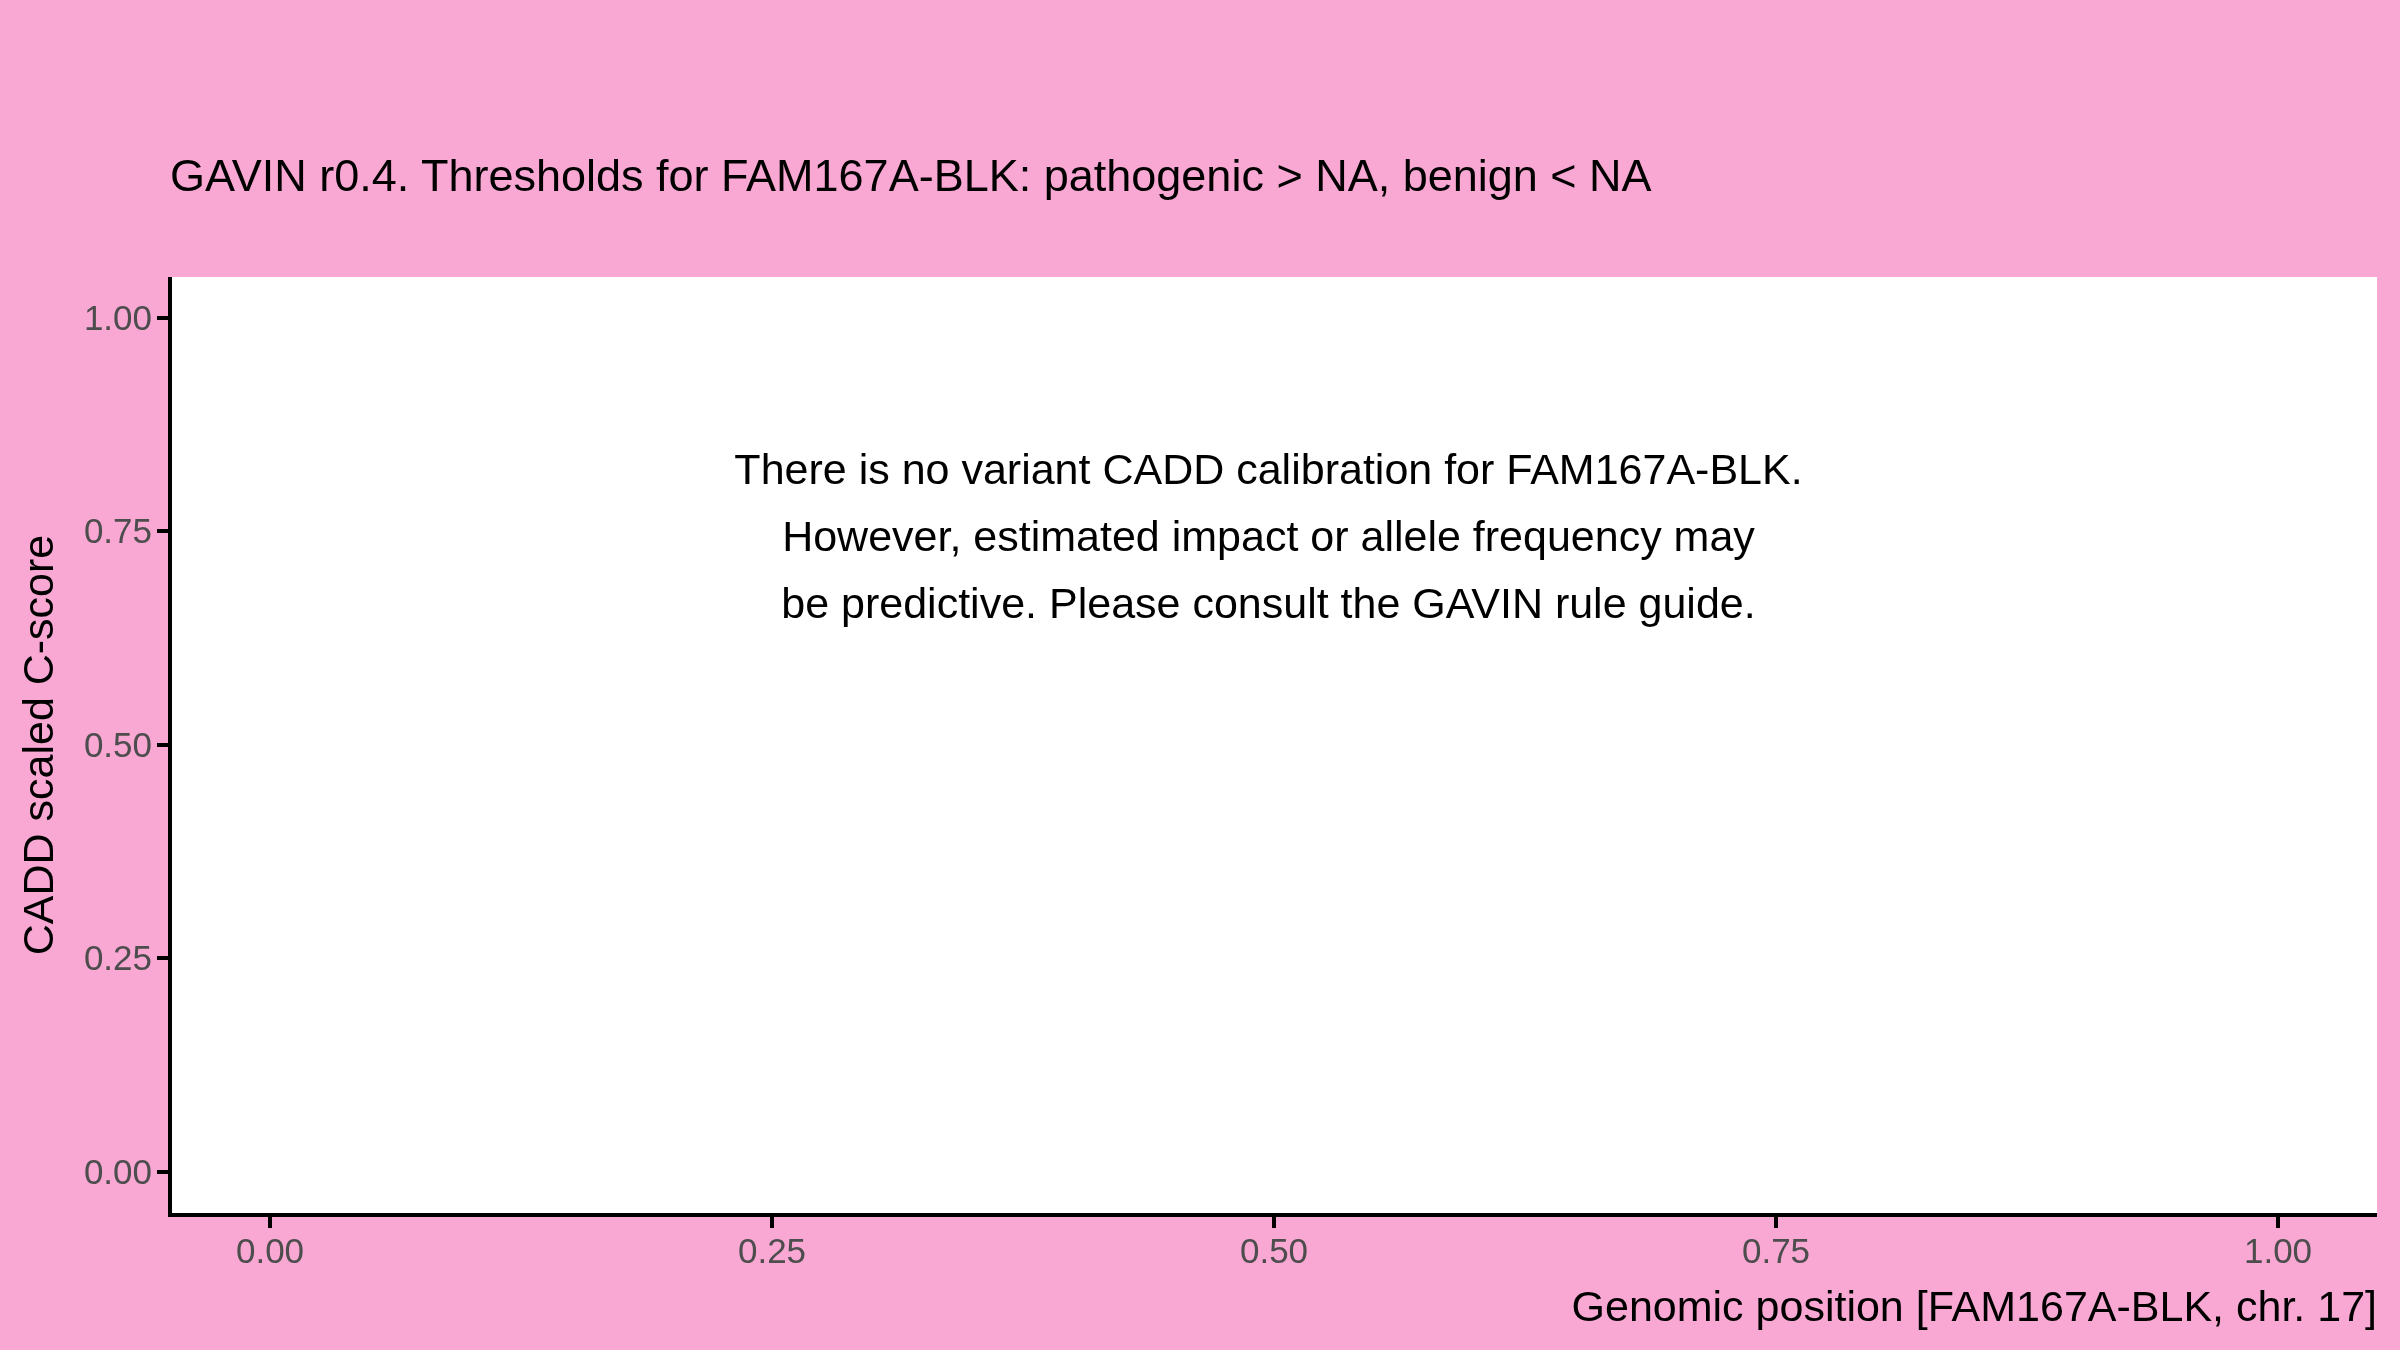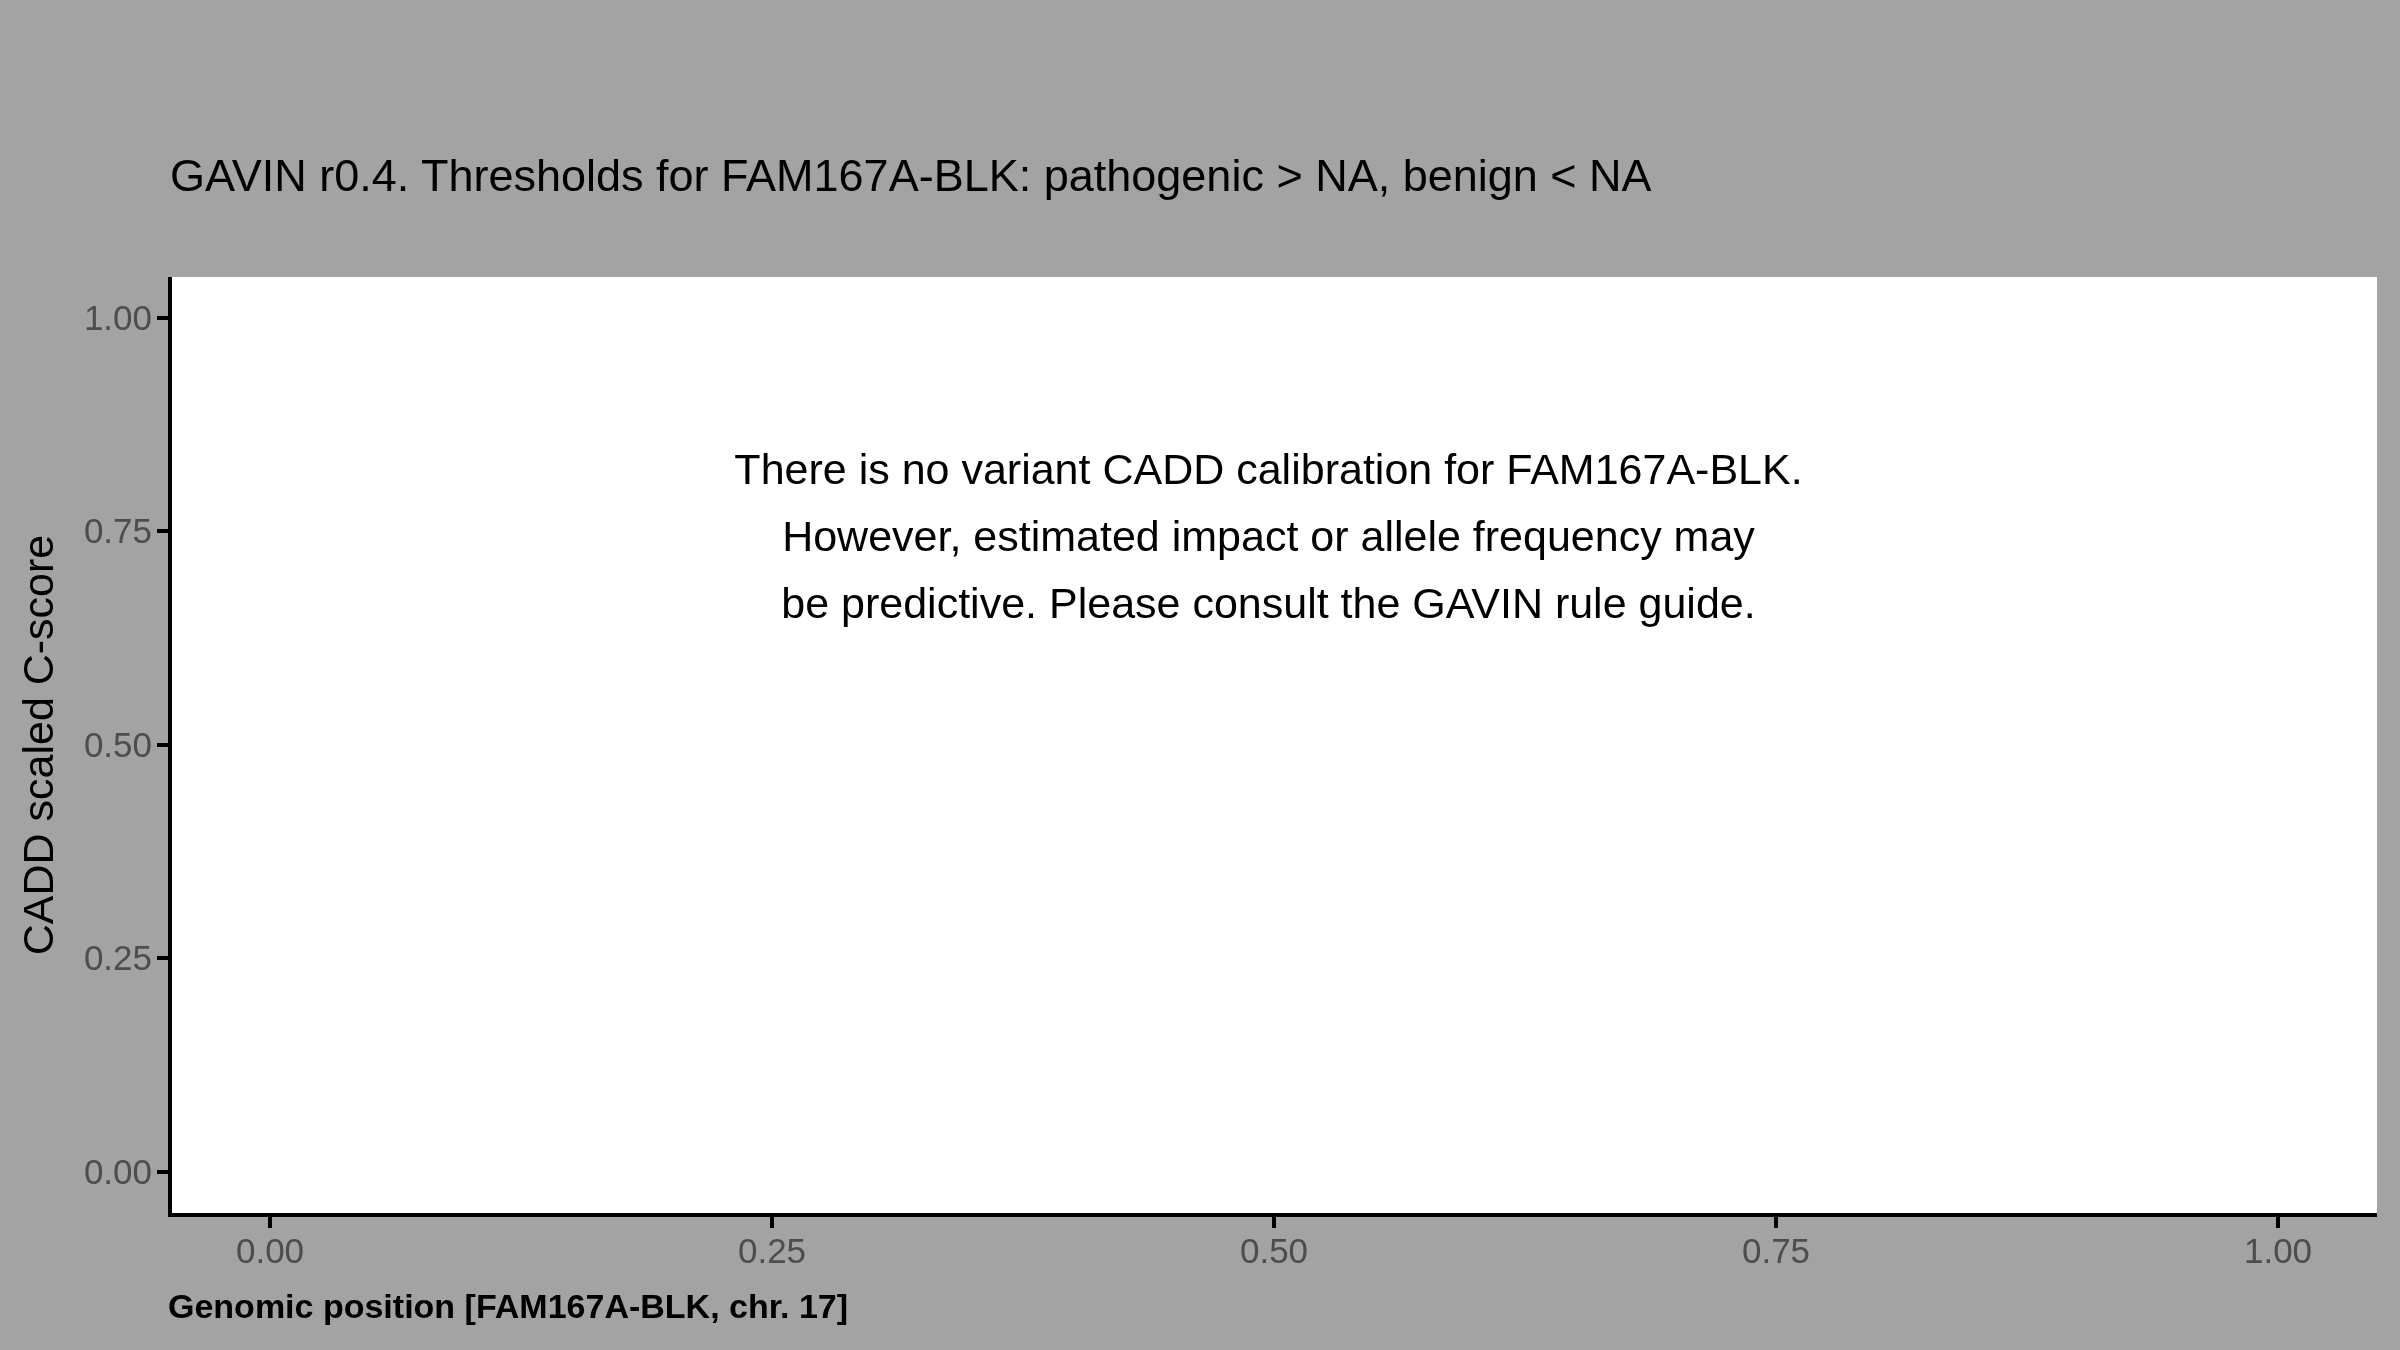--- a/index.html
+++ b/index.html
@@ -4,21 +4,21 @@
 <style>
   html, body {
     margin: 0;
     padding: 0;
     background: #ffffff;
   }
   .figure {
     position: relative;
     width: 2400px;
     height: 1350px;
-    background: #a3a3a3;
+    background: #f9a8d4;
     font-family: "Liberation Sans", sans-serif;
     overflow: hidden;
   }
   .plot-title {
     position: absolute;
     left: 170px;
     top: 8px;
     font-size: 45px;
     line-height: 67px;
     color: #000000;
@@ -55,25 +55,24 @@
     text-align: center;
     font-size: 43px;
     color: #000000;
     transform: rotate(-90deg);
   }
   .x-axis-title {
     position: absolute;
     left: 168px;
     top: 1282px;
     width: 2209px;
-    text-align: left;
-    font-size: 34px;
+    text-align: right;
+    font-size: 43px;
     line-height: 48px;
     color: #000000;
-    font-weight: bold;
   }
   .y-tick-label {
     position: absolute;
     left: 0;
     width: 152px;
     height: 40px;
     line-height: 40px;
     text-align: right;
     font-size: 35px;
     color: #4d4d4d;

